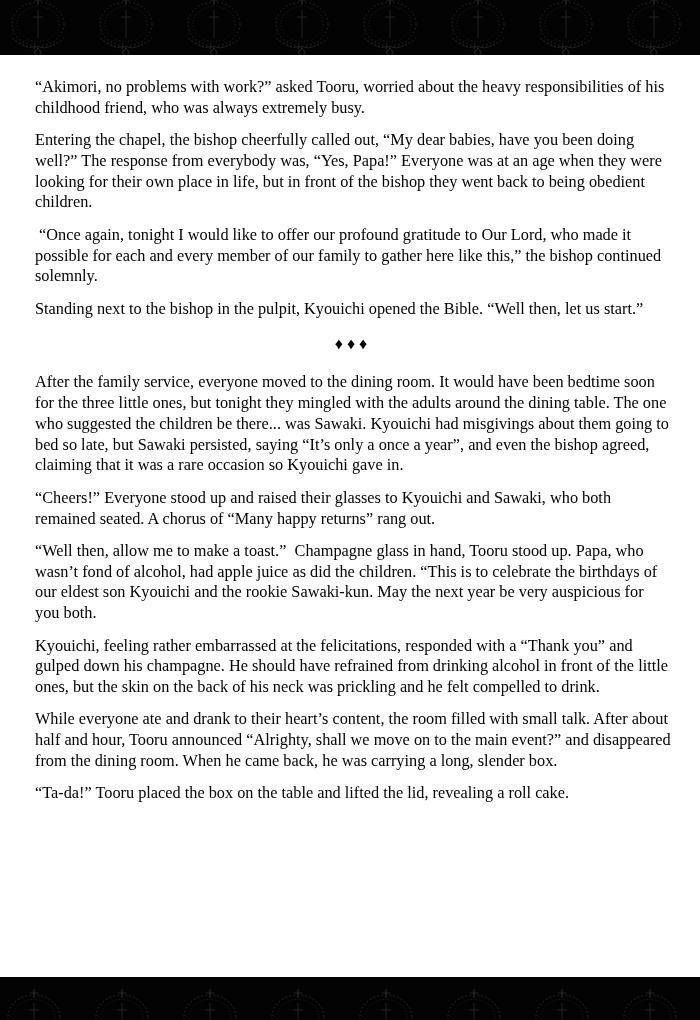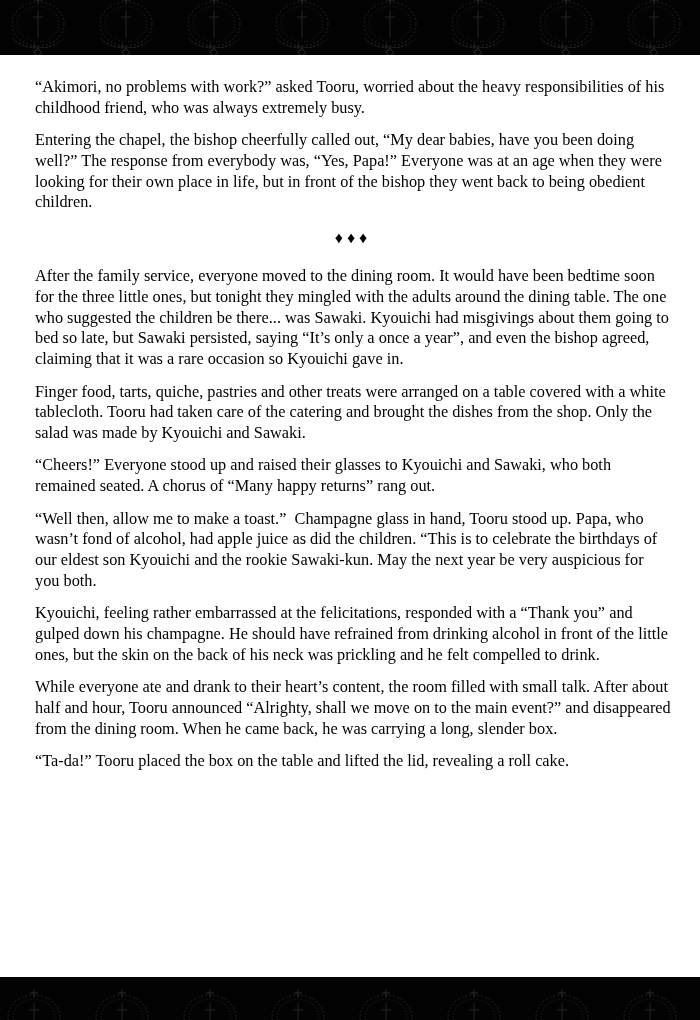--- a/index.html
+++ b/index.html
@@ -92,23 +92,24 @@
     <use href="#fleur" x="468" y="42" width="13" height="13"></use>
     <use href="#fleur" x="556" y="42" width="13" height="13"></use>
     <use href="#fleur" x="644" y="42" width="13" height="13"></use>
   </svg>
 </div>
 
 <div class="content">
   <div class="spacer-top"></div>
   <p>“Akimori, no problems with work?” asked Tooru, worried about the heavy responsibilities of his childhood friend, who was always extremely busy.</p>
   <p>Entering the chapel, the bishop cheerfully called out, “My dear babies, have you been doing well?” The response from everybody was, “Yes, Papa!” Everyone was at an age when they were looking for their own place in life, but in front of the bishop they went back to being obedient children.</p>
+  <p> “Once again, tonight I would like to offer our profound gratitude to Our Lord, who made it possible for each and every member of our family to gather here like this,” the bishop continued solemnly.</p>
+  <p>Standing next to the bishop in the pulpit, Kyouichi opened the Bible. “Well then, let us start.”</p>
   <div class="separator">♦♦♦</div>
   <p>After the family service, everyone moved to the dining room. It would have been bedtime soon for the three little ones, but tonight they mingled with the adults around the dining table. The one who suggested the children be there... was Sawaki. Kyouichi had misgivings about them going to bed so late, but Sawaki persisted, saying “It’s only a once a year”, and even the bishop agreed, claiming that it was a rare occasion so Kyouichi gave in.</p>
-  <p>Finger food, tarts, quiche, pastries and other treats were arranged on a table covered with a white tablecloth. Tooru had taken care of the catering and brought the dishes from the shop. Only the salad was made by Kyouichi and Sawaki.</p>
   <p>“Cheers!” Everyone stood up and raised their glasses to Kyouichi and Sawaki, who both remained seated. A chorus of “Many happy returns” rang out.</p>
   <p>“Well then, allow me to make a toast.”  Champagne glass in hand, Tooru stood up. Papa, who wasn’t fond of alcohol, had apple juice as did the children. “This is to celebrate the birthdays of our eldest son Kyouichi and the rookie Sawaki-kun. May the next year be very auspicious for you both.</p>
   <p>Kyouichi, feeling rather embarrassed at the felicitations, responded with a “Thank you” and gulped down his champagne. He should have refrained from drinking alcohol in front of the little ones, but the skin on the back of his neck was prickling and he felt compelled to drink.</p>
   <p>While everyone ate and drank to their heart’s content, the room filled with small talk. After about half and hour, Tooru announced “Alrighty, shall we move on to the main event?” and disappeared from the dining room. When he came back, he was carrying a long, slender box.</p>
   <p>“Ta-da!” Tooru placed the box on the table and lifted the lid, revealing a roll cake.</p>
 </div>
 
 <div class="band band-bottom">
   <svg width="700" height="43">
     <use href="#crest" x="-10" y="12" width="88" height="64"></use>

